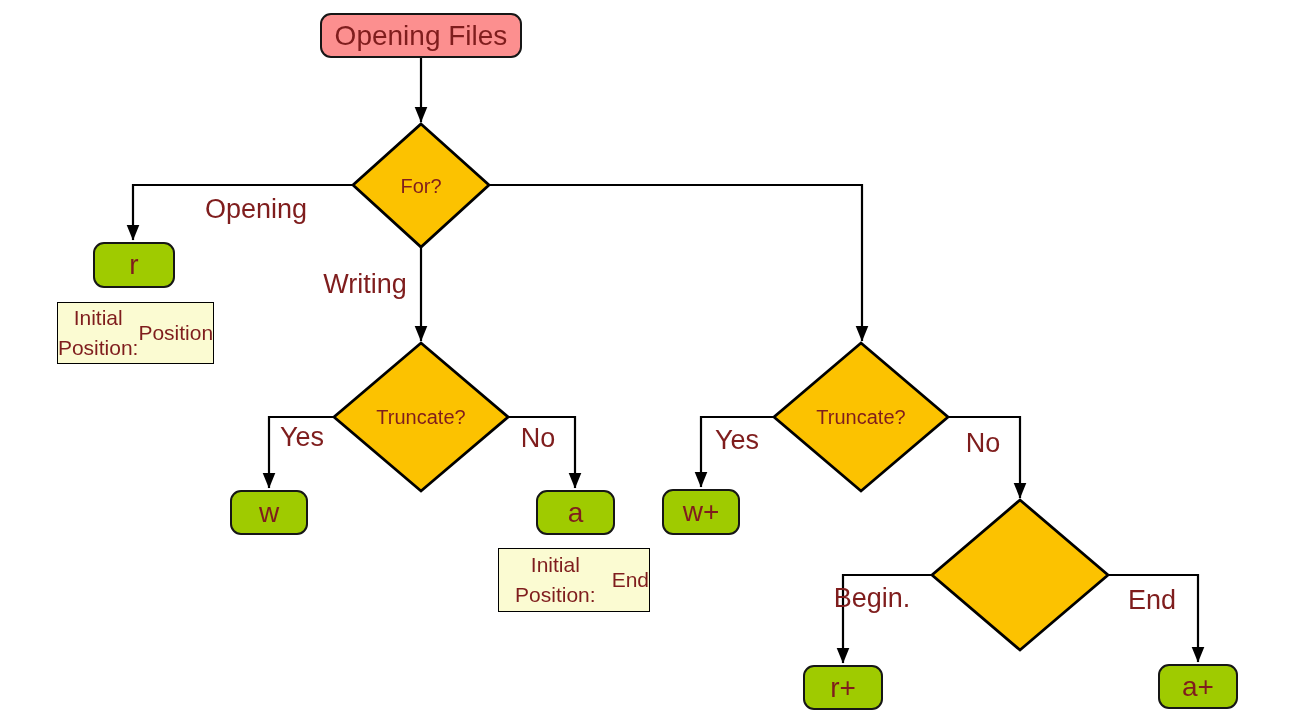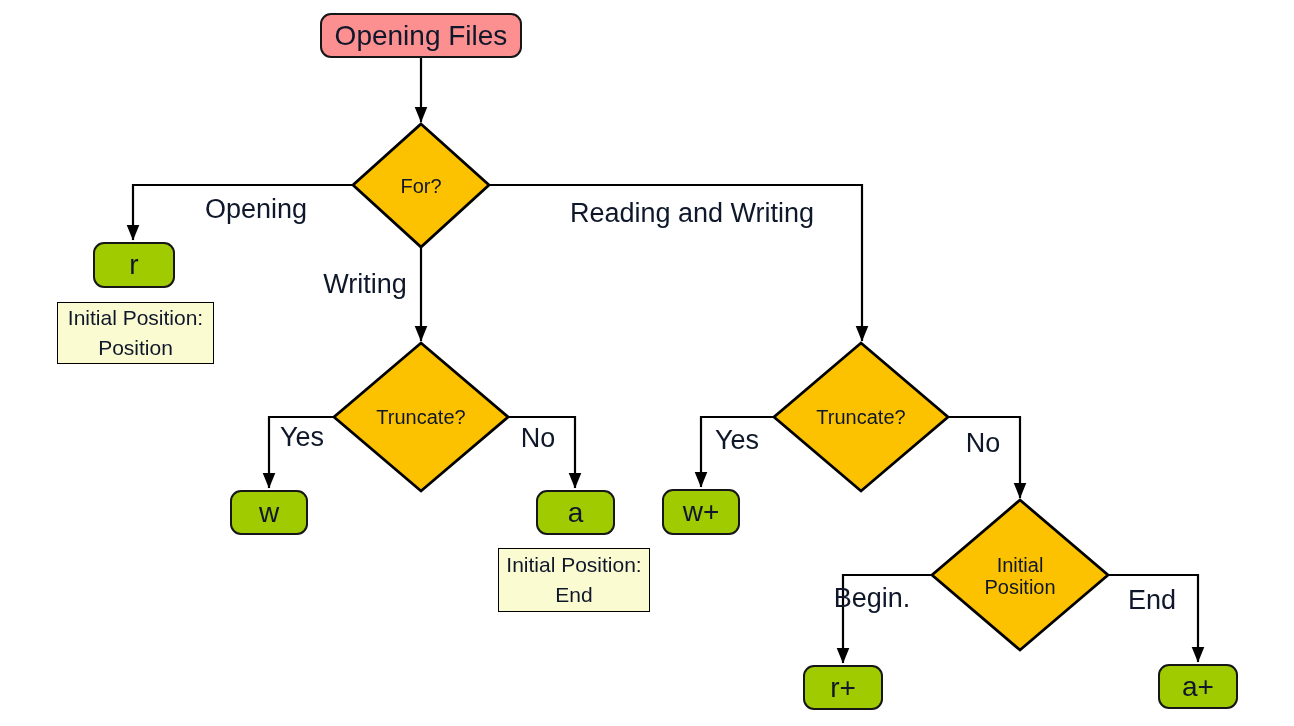--- a/index.html
+++ b/index.html
@@ -2,21 +2,21 @@
 <html style="--background: #FFFFFF; --start-fill: #FC8F8F; --decision-fill: #FCC200; --mode-fill: #9FCB00; --note-fill: #FBFBD2; --line: #000000;"><head>
 <meta charset="utf-8">
 <style>
   html, body { margin: 0; padding: 0; background: #ffffff; }
   .canvas {
     position: relative;
     width: 1294px;
     height: 726px;
     background: var(--background, #ffffff);
     font-family: "Liberation Sans", sans-serif;
-    color: #0f172a;
+    color: #7f1d1d;
     overflow: hidden;
   }
   svg.layer { position: absolute; left: 0; top: 0; }
   .edge {
     fill: none;
     stroke: var(--line, #000);
     stroke-width: 2.2px;
   }
   .decision {
     fill: var(--decision-fill, #FCC200);
@@ -42,21 +42,20 @@
     background: var(--mode-fill, #9FCB00);
     border: 2.6px solid #161616;
     border-radius: 11px;
     font-size: 28px;
   }
   .note {
     background: var(--note-fill, #FBFBD2);
     border: 1.5px solid #000;
     font-size: 21px;
     line-height: 1.45;
-    flex-direction: column;
   }
   .diamond-label {
     position: absolute;
     transform: translate(-50%, -50%);
     font-size: 20px;
     line-height: 1.12;
     text-align: center;
     white-space: nowrap;
     pointer-events: none;
   }
@@ -96,24 +95,20 @@
     <polygon class="decision" points="1020,500 1108,575 1020,650 932,575"></polygon>
   </svg>
 
   <div class="node start-node" style="left:320px; top:13px; width:202px; height:45px;">
     <span>Opening Files</span>
   </div>
 
   <div class="diamond-label" style="left:421px; top:186px;">For?</div>
   <div class="diamond-label" style="left:421px; top:417px;">Truncate?</div>
   <div class="diamond-label" style="left:861px; top:417px;">Truncate?</div>
-  <div class="diamond-label" style="left:1020px; top:576px;">
-    <div>Initial</div>
-    <div>Position</div>
-  </div>
 
   <div class="node mode-node" style="left:93px; top:242px; width:82px; height:46px;">
     <span>r</span>
   </div>
   <div class="node mode-node" style="left:230px; top:490px; width:78px; height:45px;">
     <span>w</span>
   </div>
   <div class="node mode-node" style="left:536px; top:490px; width:79px; height:45px;">
     <span>a</span>
   </div>
@@ -131,21 +126,20 @@
     <div>Initial Position:</div>
     <div>Position</div>
   </div>
   <div class="node note" style="left:498px; top:548px; width:152px; height:64px;">
     <div>Initial Position:</div>
     <div>End</div>
   </div>
 
   <div class="edge-label" style="left:256px; top:209px;">Opening</div>
   <div class="edge-label" style="left:365px; top:284px;">Writing</div>
-  <div class="edge-label" style="left:692px; top:213px;">Reading and Writing</div>
   <div class="edge-label" style="left:302px; top:437px;">Yes</div>
   <div class="edge-label" style="left:538px; top:438px;">No</div>
   <div class="edge-label" style="left:737px; top:440px;">Yes</div>
   <div class="edge-label" style="left:983px; top:443px;">No</div>
   <div class="edge-label" style="left:872px; top:598px;">Begin.</div>
   <div class="edge-label" style="left:1152px; top:600px;">End</div>
 
 </div>
 
 </body></html>

